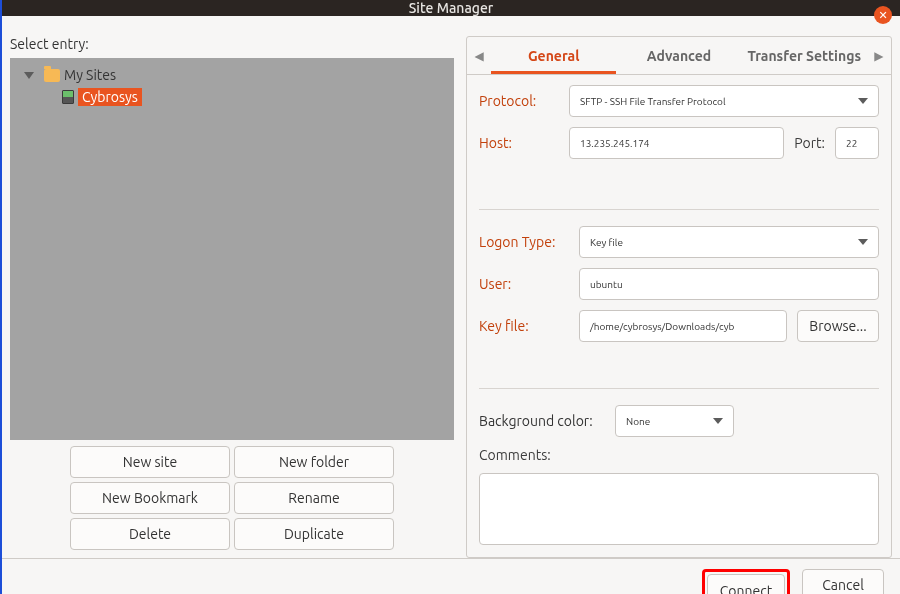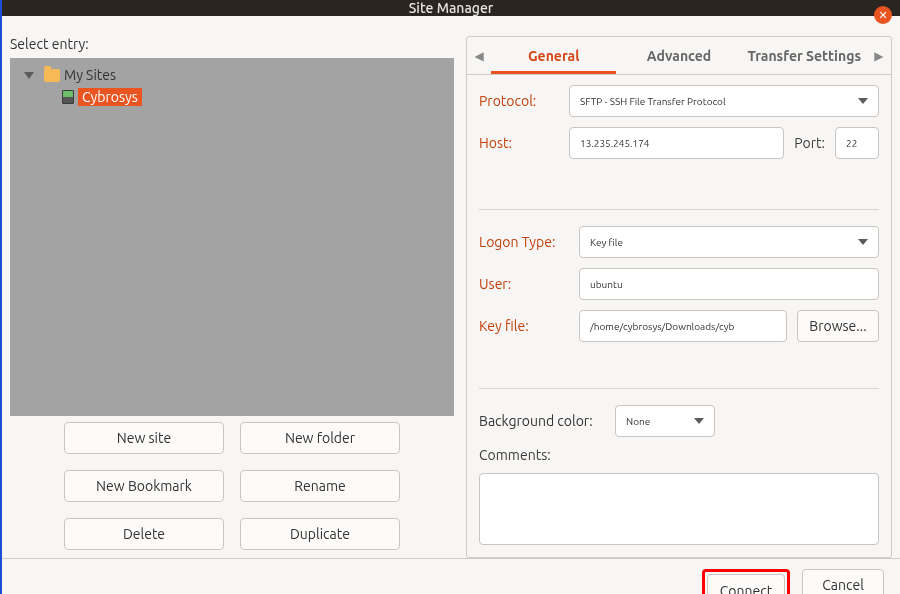--- a/index.html
+++ b/index.html
@@ -105,21 +105,21 @@
 .tree-label { color: #333; }
 .tree-selected {
   background: #e95420;
   color: #fff;
   padding: 1px 4px;
 }
 .left-buttons {
   padding: 6px 0 8px 0;
   display: grid;
   grid-template-columns: 160px 160px;
-  gap: 16px;
+  gap: 4px;
   justify-content: center;
 }
 .btn {
   height: 32px;
   background: #fcfbfa;
   border: 1px solid #c9c5c1;
   border-radius: 4px;
   color: #333;
   font-size: 14px;
   cursor: pointer;
@@ -343,21 +343,21 @@
           <div class="btn" style="width:82px;">
             <span>Browse...</span>
           </div>
         </div>
 
         <div style="height:20px;"></div>
         <hr class="sep">
 
         <div class="row">
           <div class="lbl-wide">Background color:</div>
-          <div class="select" style="width:100px;">
+          <div class="select" style="width:119px;">
             <span>None</span>
             <div class="chev"></div>
           </div>
         </div>
 
         <div>Comments:</div>
         <div class="textarea"></div>
 
       </div>
     </div>

